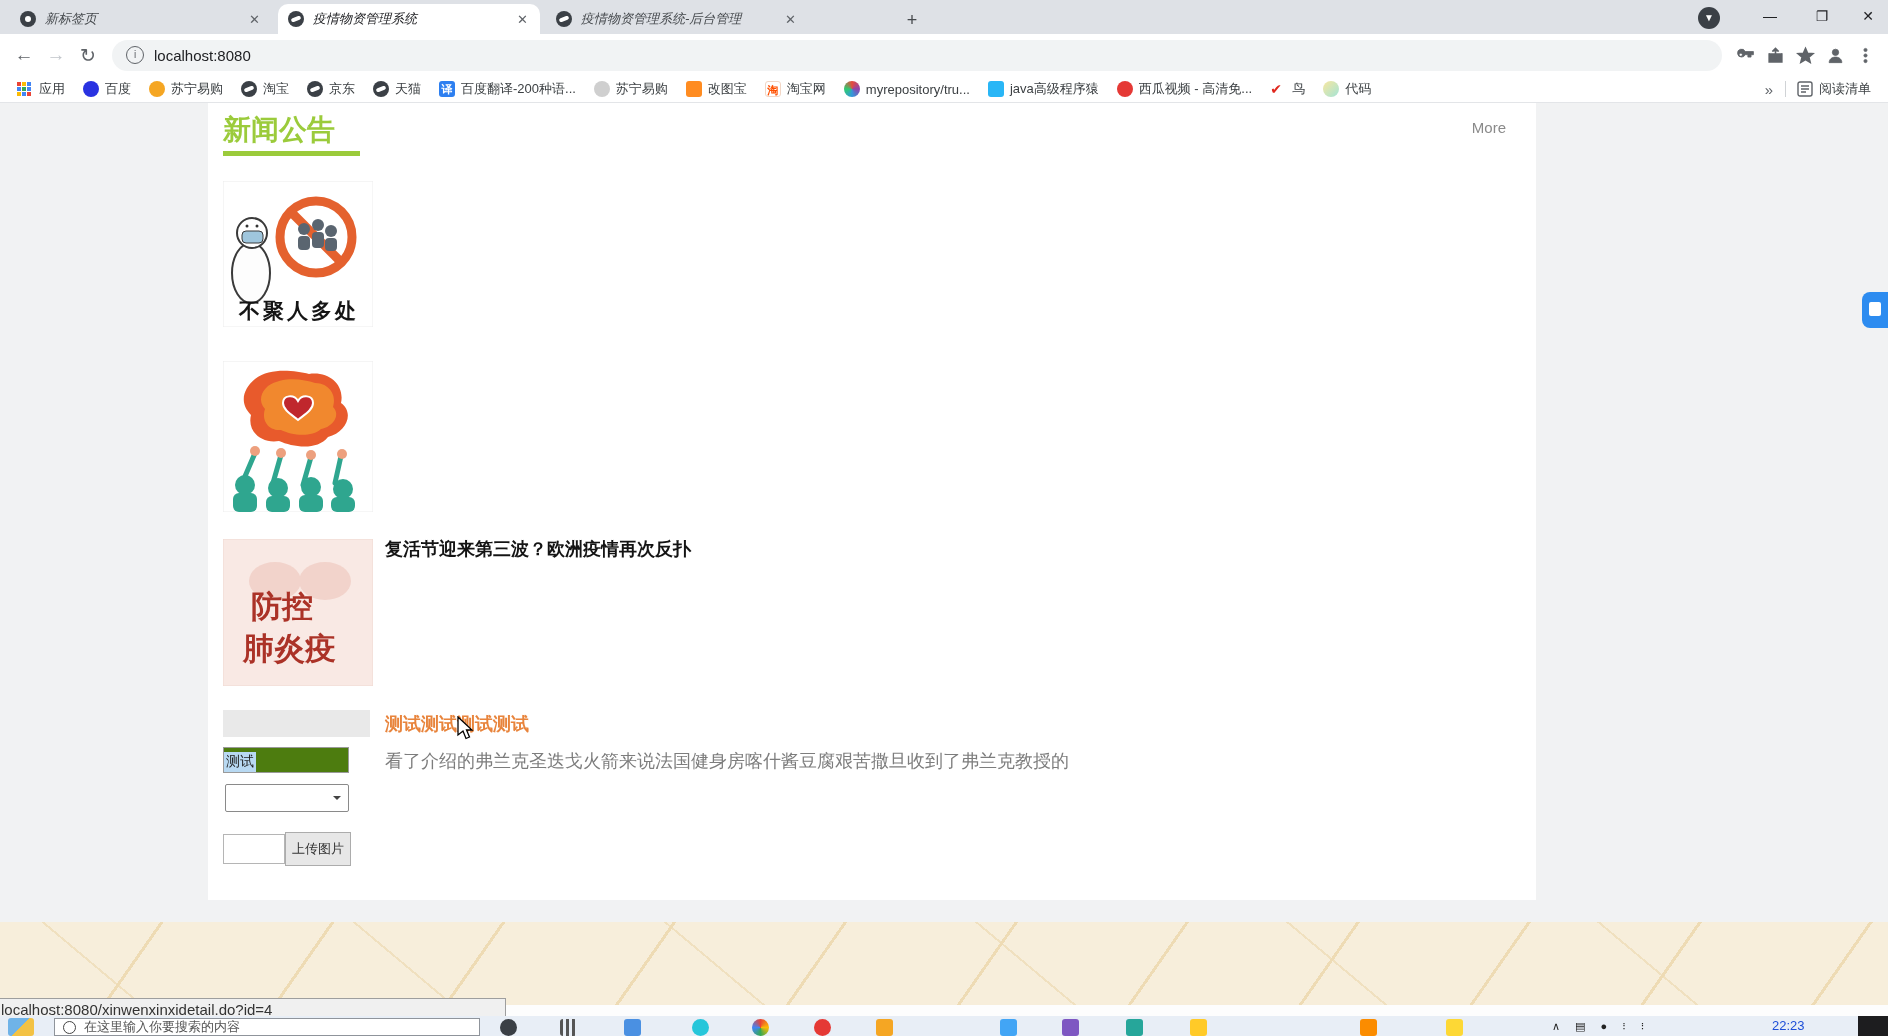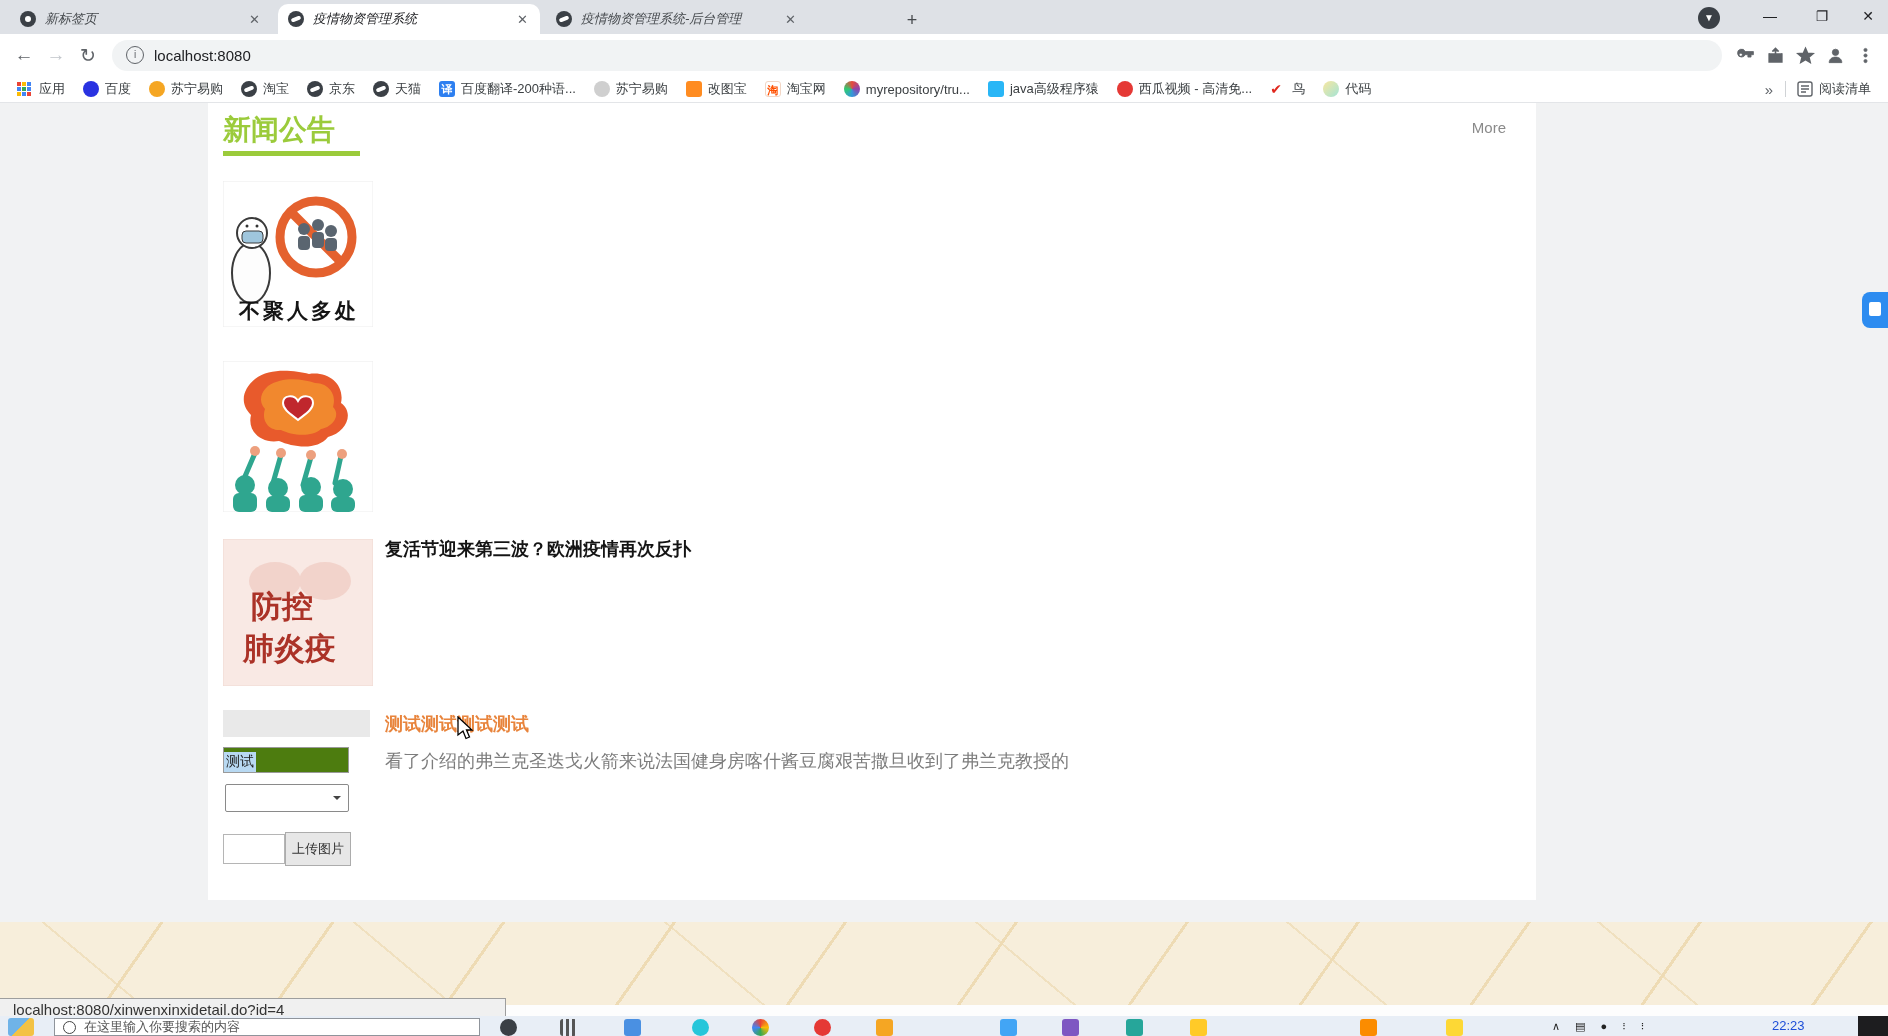--- a/index.html
+++ b/index.html
@@ -65,21 +65,21 @@
   .f-file{position:absolute;left:15px;top:731px;width:62px;height:30px;background:#fff;border:1px solid #b5b5b5;box-sizing:border-box;}
   .f-upload{position:absolute;left:77px;top:729px;width:66px;height:34px;background:#e7e7e7;border:1px solid #acacac;font-size:13px;color:#333;
             display:flex;align-items:center;justify-content:center;box-sizing:border-box;}
 
   .beige{position:absolute;top:819px;left:0;width:1888px;height:83px;background:#f7eedb;
      background-image:repeating-linear-gradient(-55deg,transparent 0 60px,#eedbb4 60px 63px,transparent 63px 140px),
                       repeating-linear-gradient(40deg,transparent 0 90px,#f0e0bf 90px 92px,transparent 92px 200px);}
   .whitestrip{position:absolute;top:902px;left:0;width:1888px;height:12px;background:#fdfdfd;}
 
   .tooltip{position:absolute;top:895px;left:0;width:506px;height:23px;background:#f0f0f0;border:1px solid #9e9e9e;border-left:none;
-           font-size:15px;color:#333;line-height:22px;padding-left:13px;box-sizing:border-box;white-space:nowrap;overflow:hidden;}
+           font-size:15px;color:#333;line-height:22px;padding-left:1px;box-sizing:border-box;white-space:nowrap;overflow:hidden;}
 
   
   .taskbar{position:absolute;top:1016px;left:0;width:1888px;height:20px;background:#e8eef6;}
   .tb-corner{position:absolute;left:8px;top:2px;width:26px;height:18px;border-radius:3px;background:linear-gradient(135deg,#6fb3e8 50%,#f3c244 50%);}
   .tb-search{position:absolute;left:54px;top:2px;width:426px;height:18px;background:#fff;border:1px solid #8f949b;box-sizing:border-box;display:flex;align-items:center;gap:8px;padding:0 8px;}
   .tb-search .sic{width:11px;height:11px;border:1.5px solid #444;border-radius:50%;flex:0 0 11px;}
   .tb-search .stxt{font-size:13px;color:#555;white-space:nowrap;}
   .appic{position:absolute;top:3px;width:17px;height:17px;border-radius:3px;}
   .tray{position:absolute;top:4px;font-size:11px;color:#222;letter-spacing:6px;}
   .clock{position:absolute;left:1772px;top:2px;font-size:13px;color:#1d4ed8;}

